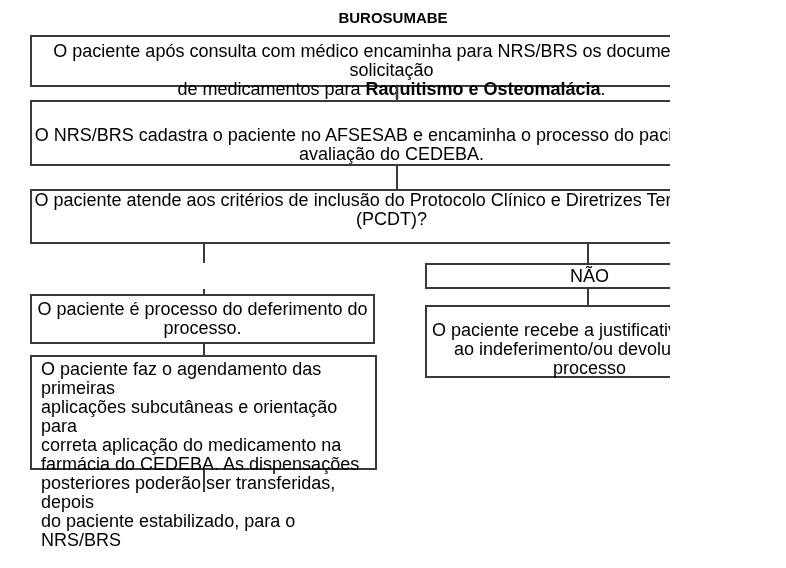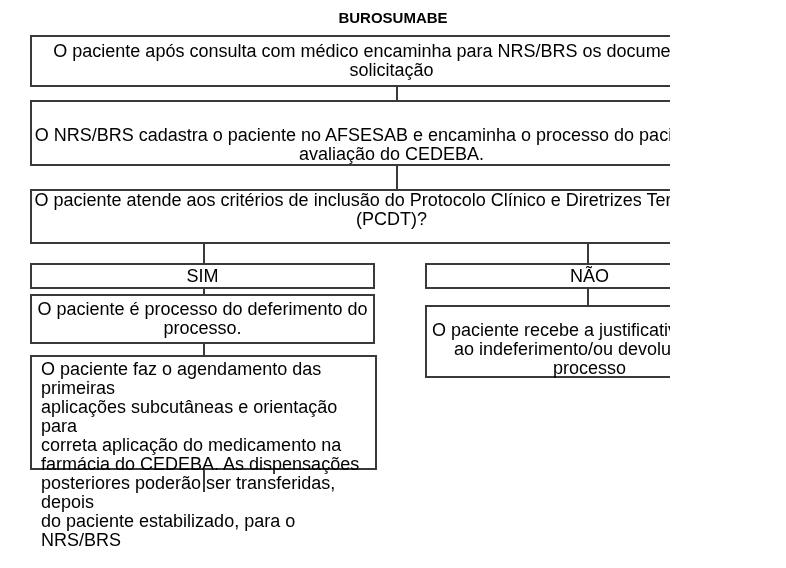--- a/index.html
+++ b/index.html
@@ -82,36 +82,38 @@
 </style>
 </head>
 <body>
 
 <div class="canvas">
 
   <div class="flow-title">BUROSUMABE</div>
 
   <div class="box box-solicitacao center">
     <div>O paciente após consulta com médico encaminha para NRS/BRS os documentos de solicitação</div>
+    <div>
+      <span>de medicamentos para </span><span class="b">Raquitismo e Osteomalácia</span><span>.</span>
+    </div>
   </div>
 
   <div class="connector c-main-1"></div>
 
   <div class="box box-cadastro center lines">O NRS/BRS cadastra o paciente no AFSESAB e encaminha o processo do paciente para
 avaliação do CEDEBA.</div>
 
   <div class="connector c-main-2"></div>
 
   <div class="box box-criterios center lines">O paciente atende aos critérios de inclusão do Protocolo Clínico e Diretrizes Terapêuticas
 (PCDT)?</div>
 
   <div class="connector c-sim-0"></div>
   <div class="connector c-nao-0"></div>
 
-  <div class="box box-sim vcenter">SIM</div>
 
   <div class="box box-nao vcenter">NÃO</div>
 
   <div class="connector c-sim-1"></div>
 
   <div class="box box-deferimento center lines">O paciente é processo do deferimento do
 processo.</div>
 
   <div class="connector c-sim-2"></div>
 

